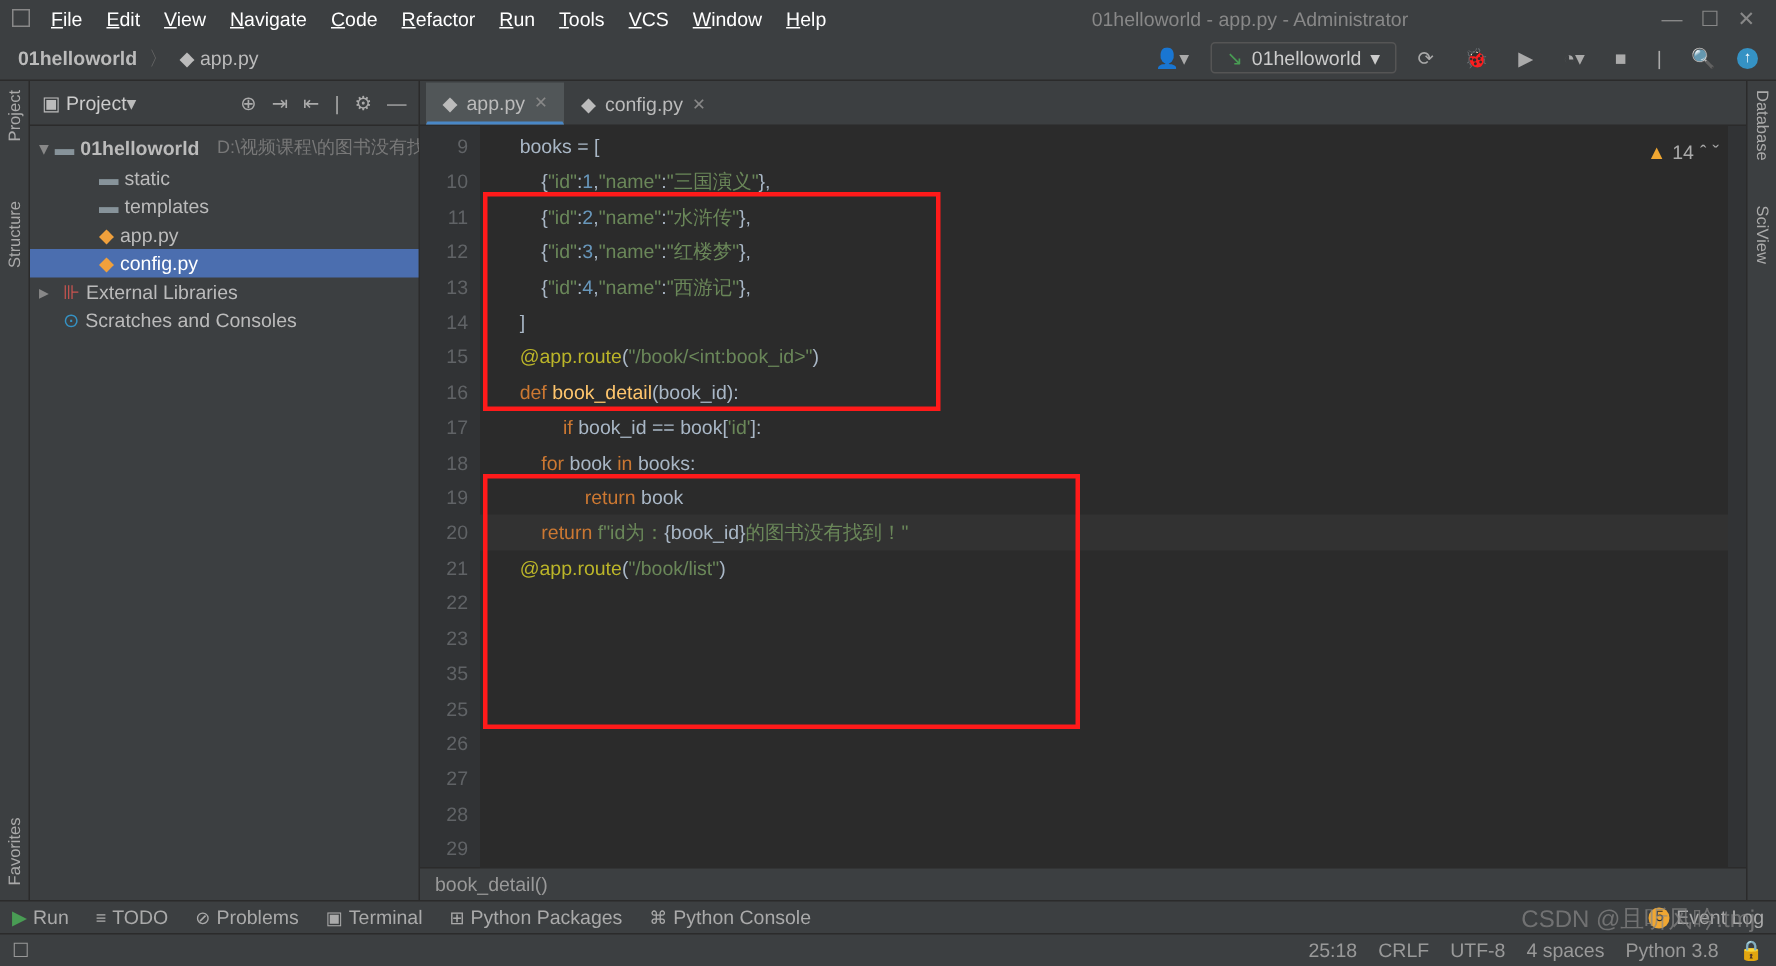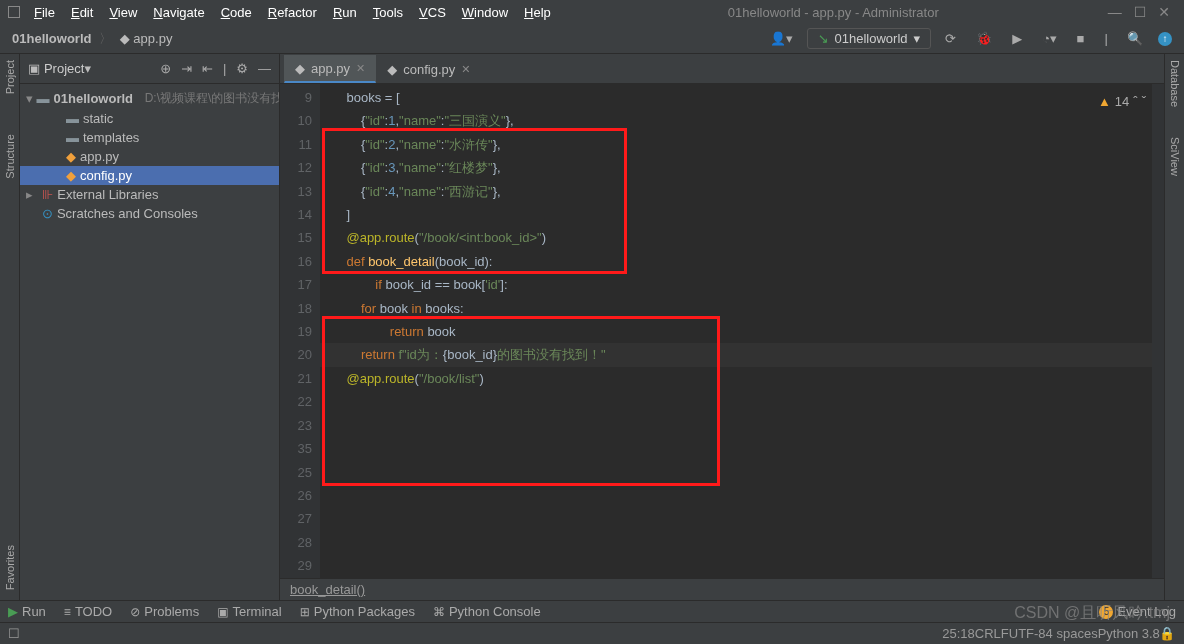--- a/index.html
+++ b/index.html
@@ -44,27 +44,27 @@
 .code-line.cur { background:#323232; }
 .kw { color:#cc7832; }
 .fn { color:#ffc66d; }
 .str { color:#6a8759; }
 .num { color:#6897bb; }
 .dec { color:#bbb529; }
 .op { color:#a9b7c6; }
 .txt { color:#a9b7c6; }
 .fstr { color:#6a8759; }
 .redbox { position:absolute; border:3px solid #ff1a1a; pointer-events:none; }
-.breadcrumb-bottom { height:22px; background:#3c3f41; border-top:1px solid #2b2b2b; padding:0 10px; display:flex; align-items:center; color:#999; font-size:12px;text-decoration:underline; }
+.breadcrumb-bottom { height:22px; background:#3c3f41; border-top:1px solid #2b2b2b; padding:0 10px; display:flex; align-items:center; color:#999; font-size:12px; }
 .err-strip { position:absolute; right:0; top:0; width:12px; background:#313335; height:100%; }
 .warn-badge { position:absolute; right:18px; top:6px; color:#aaa; font-size:12px; display:flex; align-items:center; gap:4px; }
 .bottom-tools { height:22px; background:#3c3f41; border-top:1px solid #2b2b2b; display:flex; align-items:center; padding:0 8px; gap:18px; }
 .bottom-tools .tool { color:#aaa; font-size:12px; display:flex; align-items:center; gap:4px; }
 .statusbar { height:22px; background:#3c3f41; border-top:1px solid #2b2b2b; display:flex; align-items:center; padding:0 8px; color:#999; font-size:12px; }
-.statusbar .right { margin-left:auto; display:flex; }
+.statusbar .right { margin-left:auto; display:flex; gap:14px; }
 .watermark { position:absolute; right:14px; bottom:20px; color:#888; font-size:16px; opacity:.7; }
 .green { color:#499c54; }
 .yellow { color:#f0a732; }
 .red { color:#c75450; }
 .blue-circle { display:inline-block; width:14px; height:14px; border-radius:50%; background:#3592c4; color:#fff; font-size:10px; text-align:center; line-height:14px; }
 </style>
 </head>
 <body>
 
 <div class="menubar">

